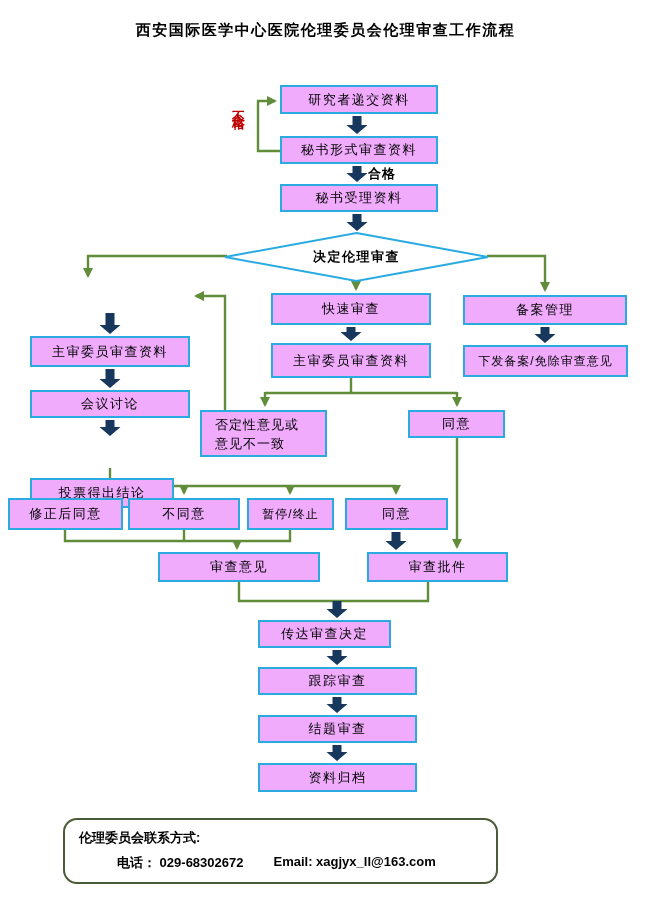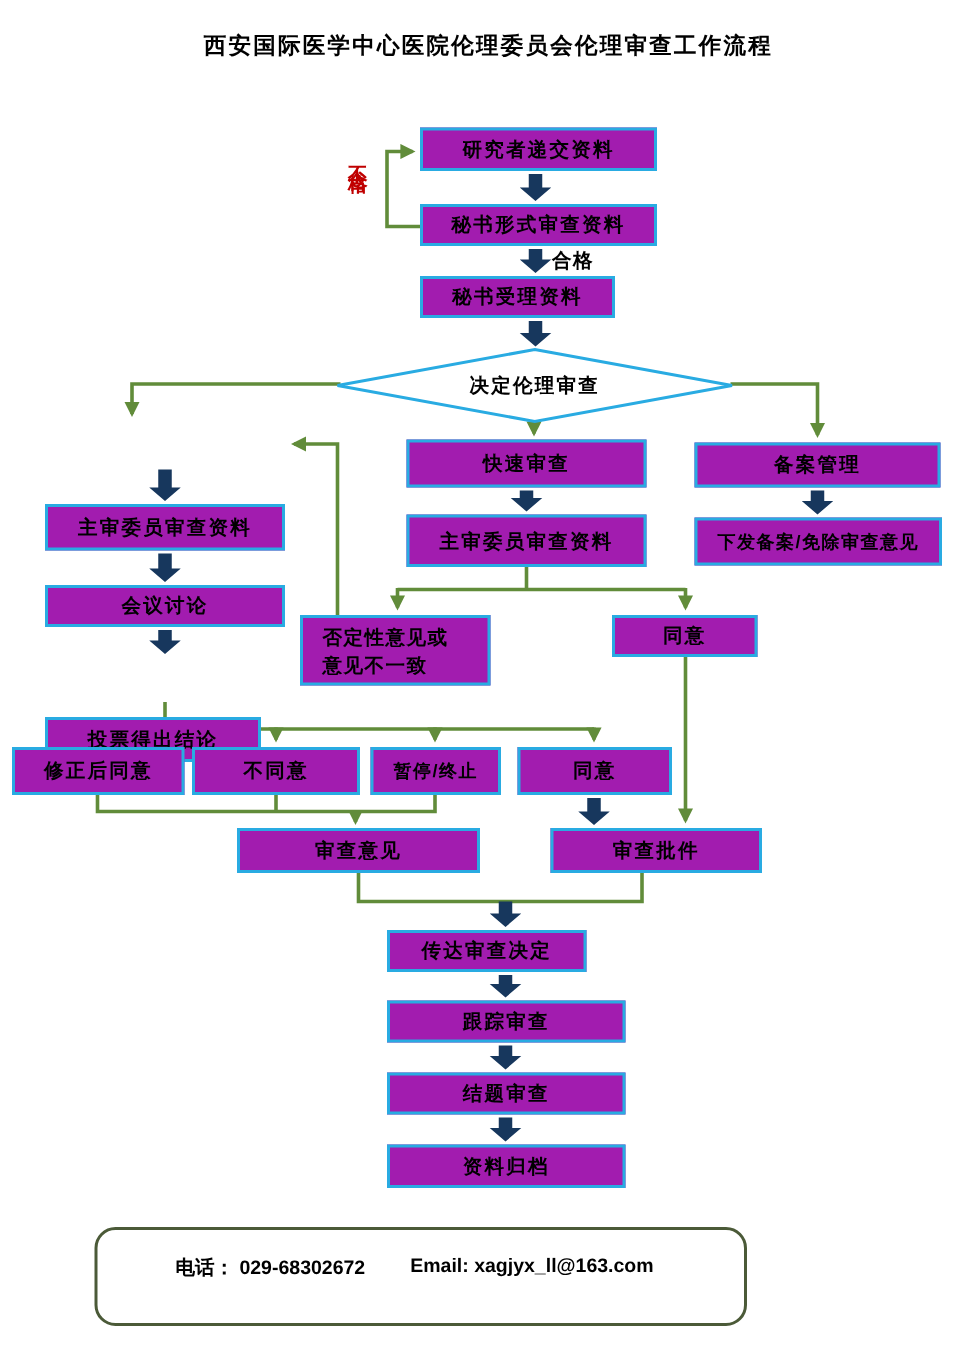--- a/index.html
+++ b/index.html
@@ -13,24 +13,24 @@
   .title{
     position:absolute; left:0; top:21px; width:651px; text-align:center;
     font-size:15px; font-weight:bold; letter-spacing:1.5px; color:#000;
   }
   svg.wires{position:absolute; left:0; top:0; width:651px; height:907px;}
   .gline{stroke:var(--green); stroke-width:2.4; fill:none;}
   .ghead{fill:var(--green);}
   .navyarrow{fill:var(--navy); stroke:none;}
   .diamond-shape{fill:#ffffff; stroke:var(--cyan); stroke-width:2;}
   .node{
-    position:absolute; box-sizing:border-box; background:#a21caf;
+    position:absolute; box-sizing:border-box; background:#f0abfc;
     border:2px solid var(--cyan);
     display:flex; align-items:center; justify-content:center;
-    font-size:13px; font-weight:bold; letter-spacing:1.5px; color:#000;
+    font-size:13px; font-weight:normal; letter-spacing:1.5px; color:#000;
     white-space:nowrap;
   }
   .node.small{font-size:12px; letter-spacing:1px;}
   .node.twoline{flex-direction:column; align-items:flex-start; justify-content:center;
     padding-left:13px; line-height:19px; white-space:nowrap; letter-spacing:1px;}
   .diamond-label{
     position:absolute; left:225px; top:233px; width:263px; height:48px;
     display:flex; align-items:center; justify-content:center;
     font-size:13px; font-weight:bold; letter-spacing:1.5px; color:#000;
   }
@@ -100,21 +100,21 @@
     </g>
 
     <polygon class="diamond-shape" points="356.5,233 488,257 356.5,281 225,257"></polygon>
   </svg>
 
   <div class="lbl vertical" style="left:229px; top:100px;">不合格</div>
   <div class="lbl" style="left:368px; top:165px;">合格</div>
 
   <div class="node" style="left:280px; top:85px;  width:158px; height:29px;">研究者递交资料</div>
   <div class="node" style="left:280px; top:136px; width:158px; height:28px;">秘书形式审查资料</div>
-  <div class="node" style="left:280px; top:184px; width:130px; height:28px;">秘书受理资料</div>
+  <div class="node" style="left:280px; top:184px; width:158px; height:28px;">秘书受理资料</div>
 
   <div class="diamond-label">决定伦理审查</div>
 
   <div class="node" style="left:30px; top:336px; width:160px; height:31px;">主审委员审查资料</div>
   <div class="node" style="left:30px; top:390px; width:160px; height:28px;">会议讨论</div>
   <div class="node" style="left:30px; top:438px; width:144px; height:30px;margin-top:40px;">投票得出结论</div>
 
   <div class="node" style="left:271px; top:293px; width:160px; height:32px;">快速审查</div>
   <div class="node" style="left:271px; top:343px; width:160px; height:35px;">主审委员审查资料</div>
 
@@ -134,19 +134,20 @@
 
   <div class="node" style="left:158px; top:552px; width:162px; height:30px;">审查意见</div>
   <div class="node" style="left:367px; top:552px; width:141px; height:30px;">审查批件</div>
 
   <div class="node" style="left:258px; top:620px; width:133px; height:28px;">传达审查决定</div>
   <div class="node" style="left:258px; top:667px; width:159px; height:28px;">跟踪审查</div>
   <div class="node" style="left:258px; top:715px; width:159px; height:28px;">结题审查</div>
   <div class="node" style="left:258px; top:763px; width:159px; height:29px;">资料归档</div>
 
   <div class="contact">
+    <div>伦理委员会联系方式:</div>
     <div class="row">
       <span class="gap1">电话： 029-68302672</span>
       <span class="gap2">Email: xagjyx_ll@163.com</span>
     </div>
   </div>
 
 </div>
 
 </body></html>

